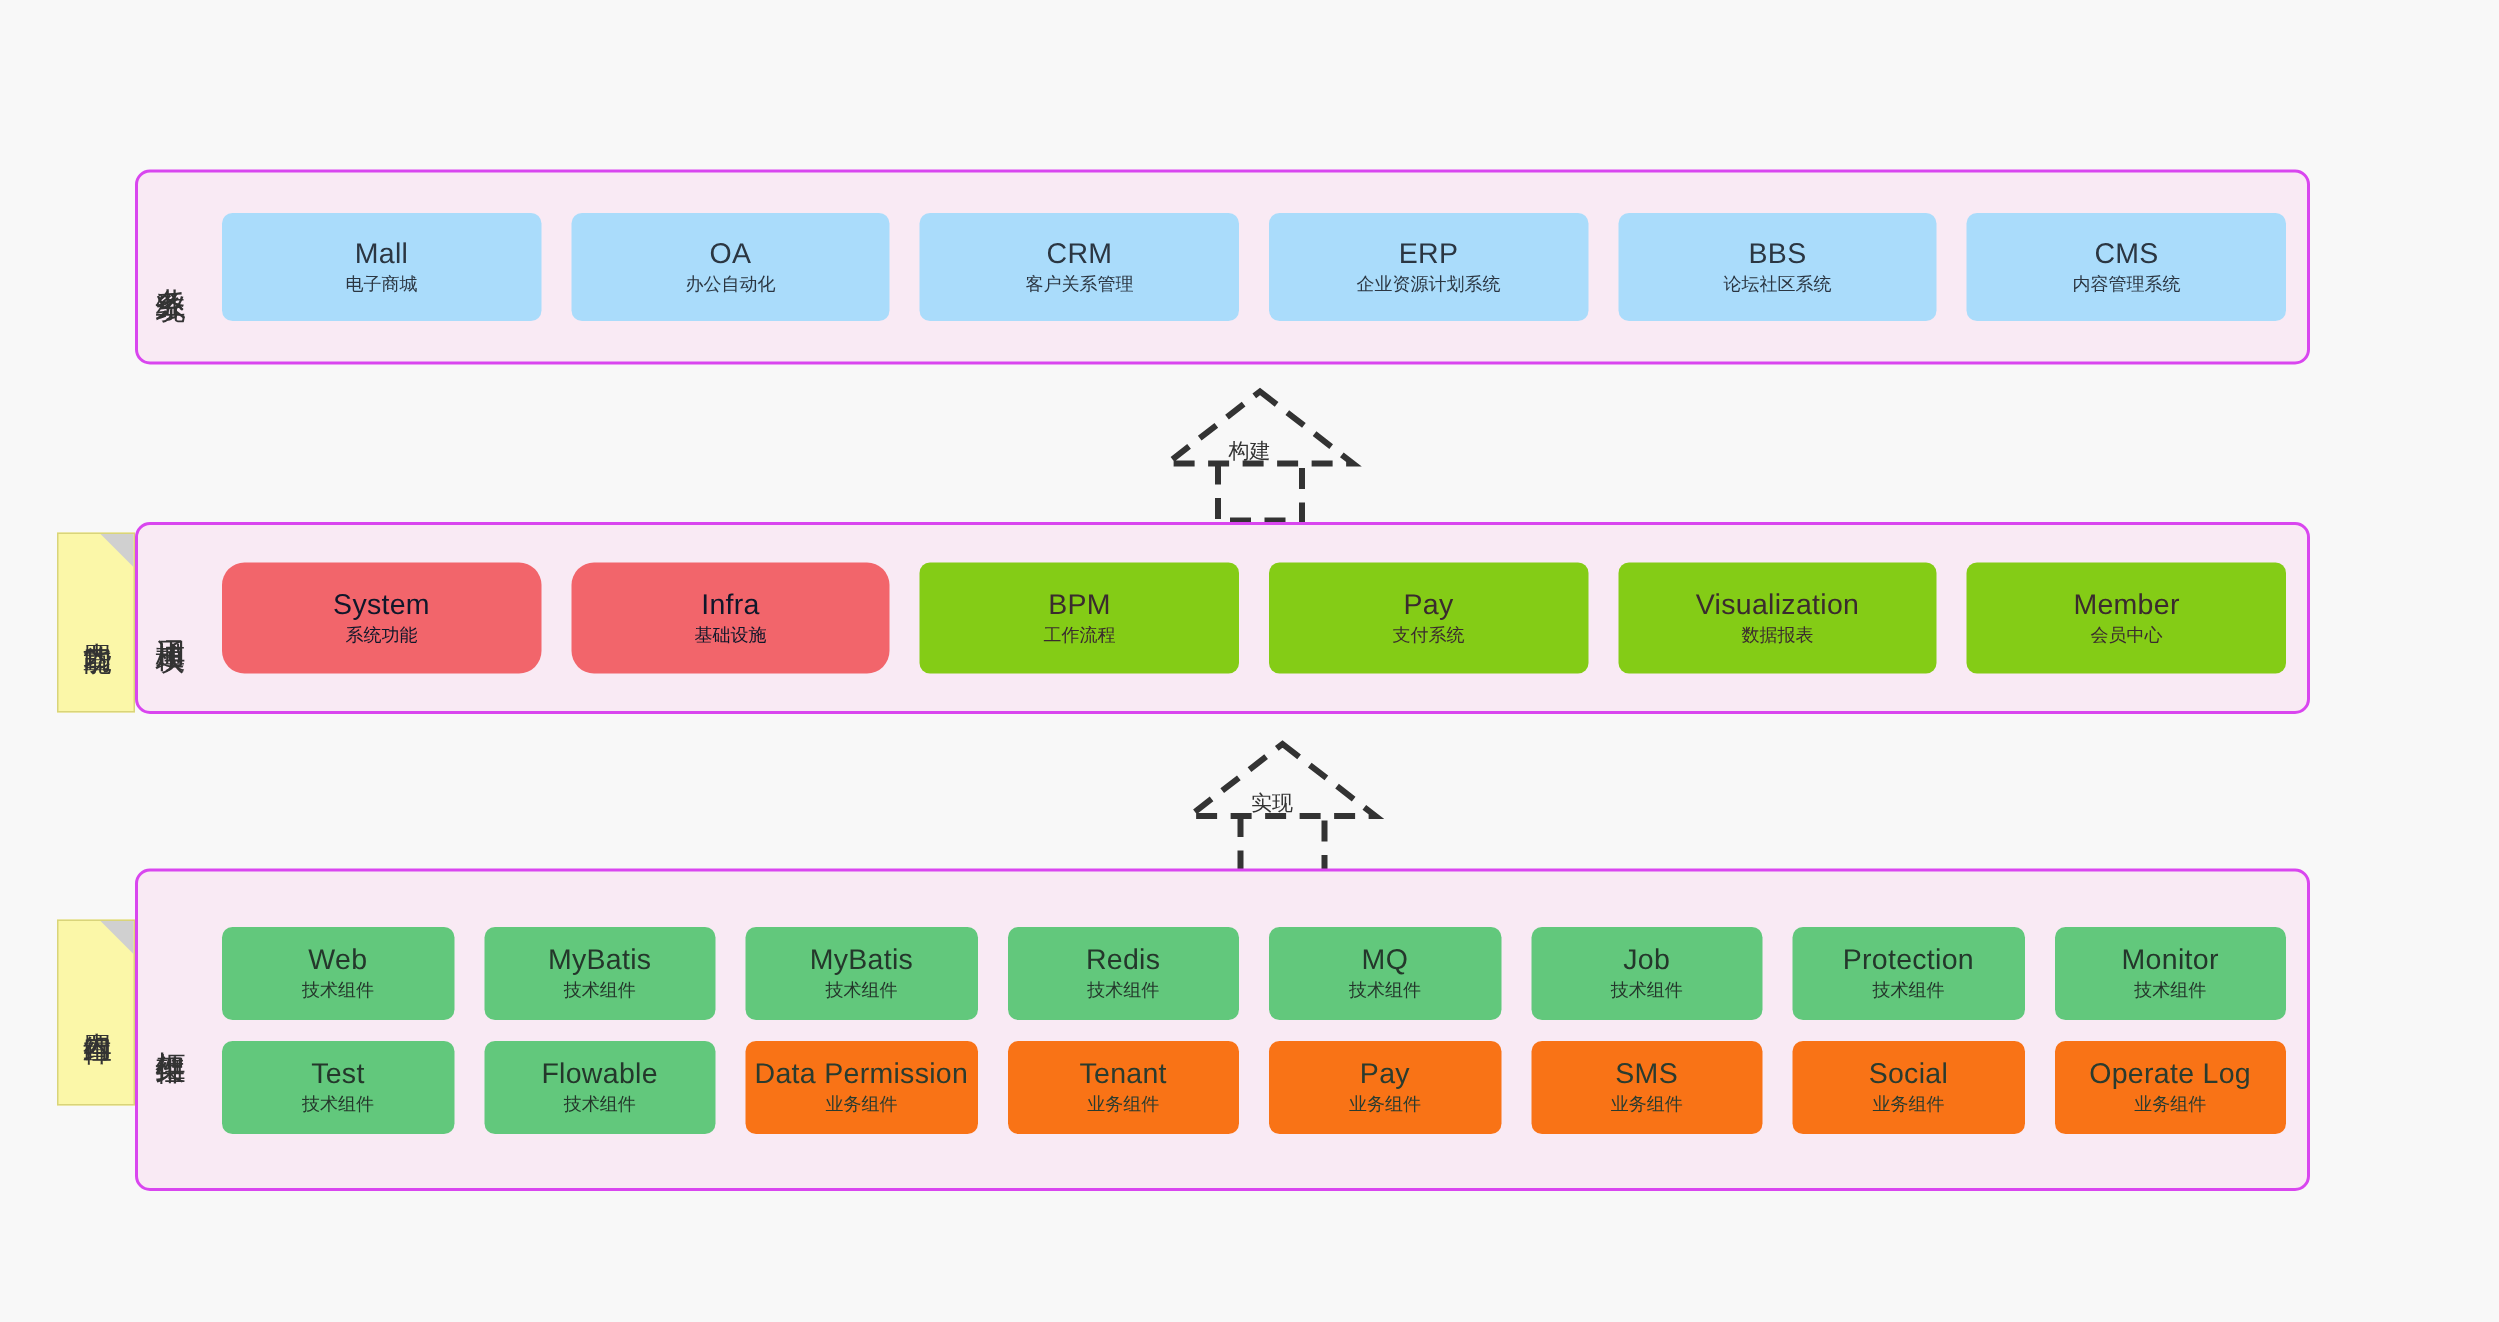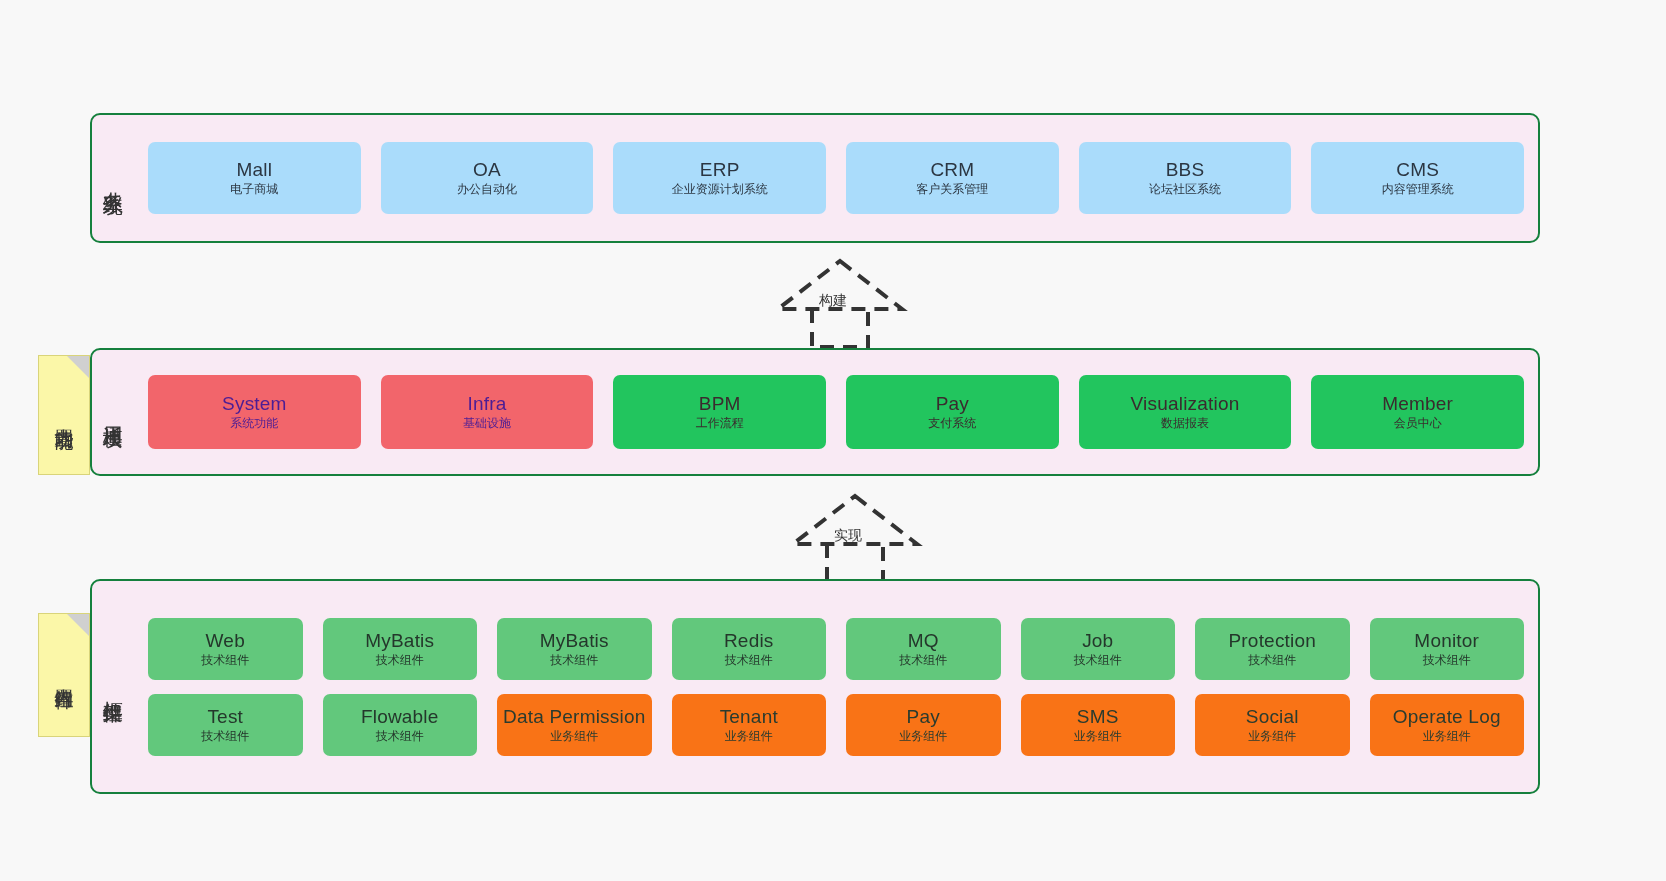--- a/index.html
+++ b/index.html
@@ -20,21 +20,21 @@
     position: absolute;
     left: 0; top: 0;
     width: 1666px;
     height: 881px;
   }
 
   
   .layer {
     position: absolute;
     background: #f9eaf4;
-    border: 2px solid #15803d;
+    border: 2px solid #d946ef;
     border-radius: 10px;
     box-sizing: border-box;
     display: flex;
     flex-direction: row;
     align-items: stretch;
   }
   .layer-title {
     flex: 0 0 auto;
     width: 42px;
     display: flex;
@@ -79,22 +79,22 @@
   .card .en {
     font-size: 19px;
     letter-spacing: .2px;
   }
   .card .cn {
     font-size: 12px;
   }
 
   
   .c-blue       { background: #aadcfb; color:#2b3642; }
-  .c-red        { background: #f2656b; color:#4c1d95; }
-  .c-pink       { background: #22c55e; color:#3a2b2e; }
+  .c-red        { background: #f2656b; color:#0f172a;border-radius:15px; }
+  .c-pink       { background: #84cc16; color:#3a2b2e; }
   .c-green      { background: #62c87c; color:#24372b; }
   .c-lightgreen { background: #f97316; color:#2a3b2f; }
 
   
   #layer-business {
     left: 90px; top: 113px; width: 1450px; height: 130px;
   }
   #layer-business .card { height: 72px; }
 
   #layer-modules {
@@ -169,26 +169,26 @@
       <div class="row" id="row-business">
           <div class="card c-blue">
             <div class="en">Mall</div>
             <div class="cn">电子商城</div>
           </div>
           <div class="card c-blue">
             <div class="en">OA</div>
             <div class="cn">办公自动化</div>
           </div>
           <div class="card c-blue">
+            <div class="en">CRM</div>
+            <div class="cn">客户关系管理</div>
+          </div>
+          <div class="card c-blue">
             <div class="en">ERP</div>
             <div class="cn">企业资源计划系统</div>
-          </div>
-          <div class="card c-blue">
-            <div class="en">CRM</div>
-            <div class="cn">客户关系管理</div>
           </div>
           <div class="card c-blue">
             <div class="en">BBS</div>
             <div class="cn">论坛社区系统</div>
           </div>
           <div class="card c-blue">
             <div class="en">CMS</div>
             <div class="cn">内容管理系统</div>
           </div>
         </div>

